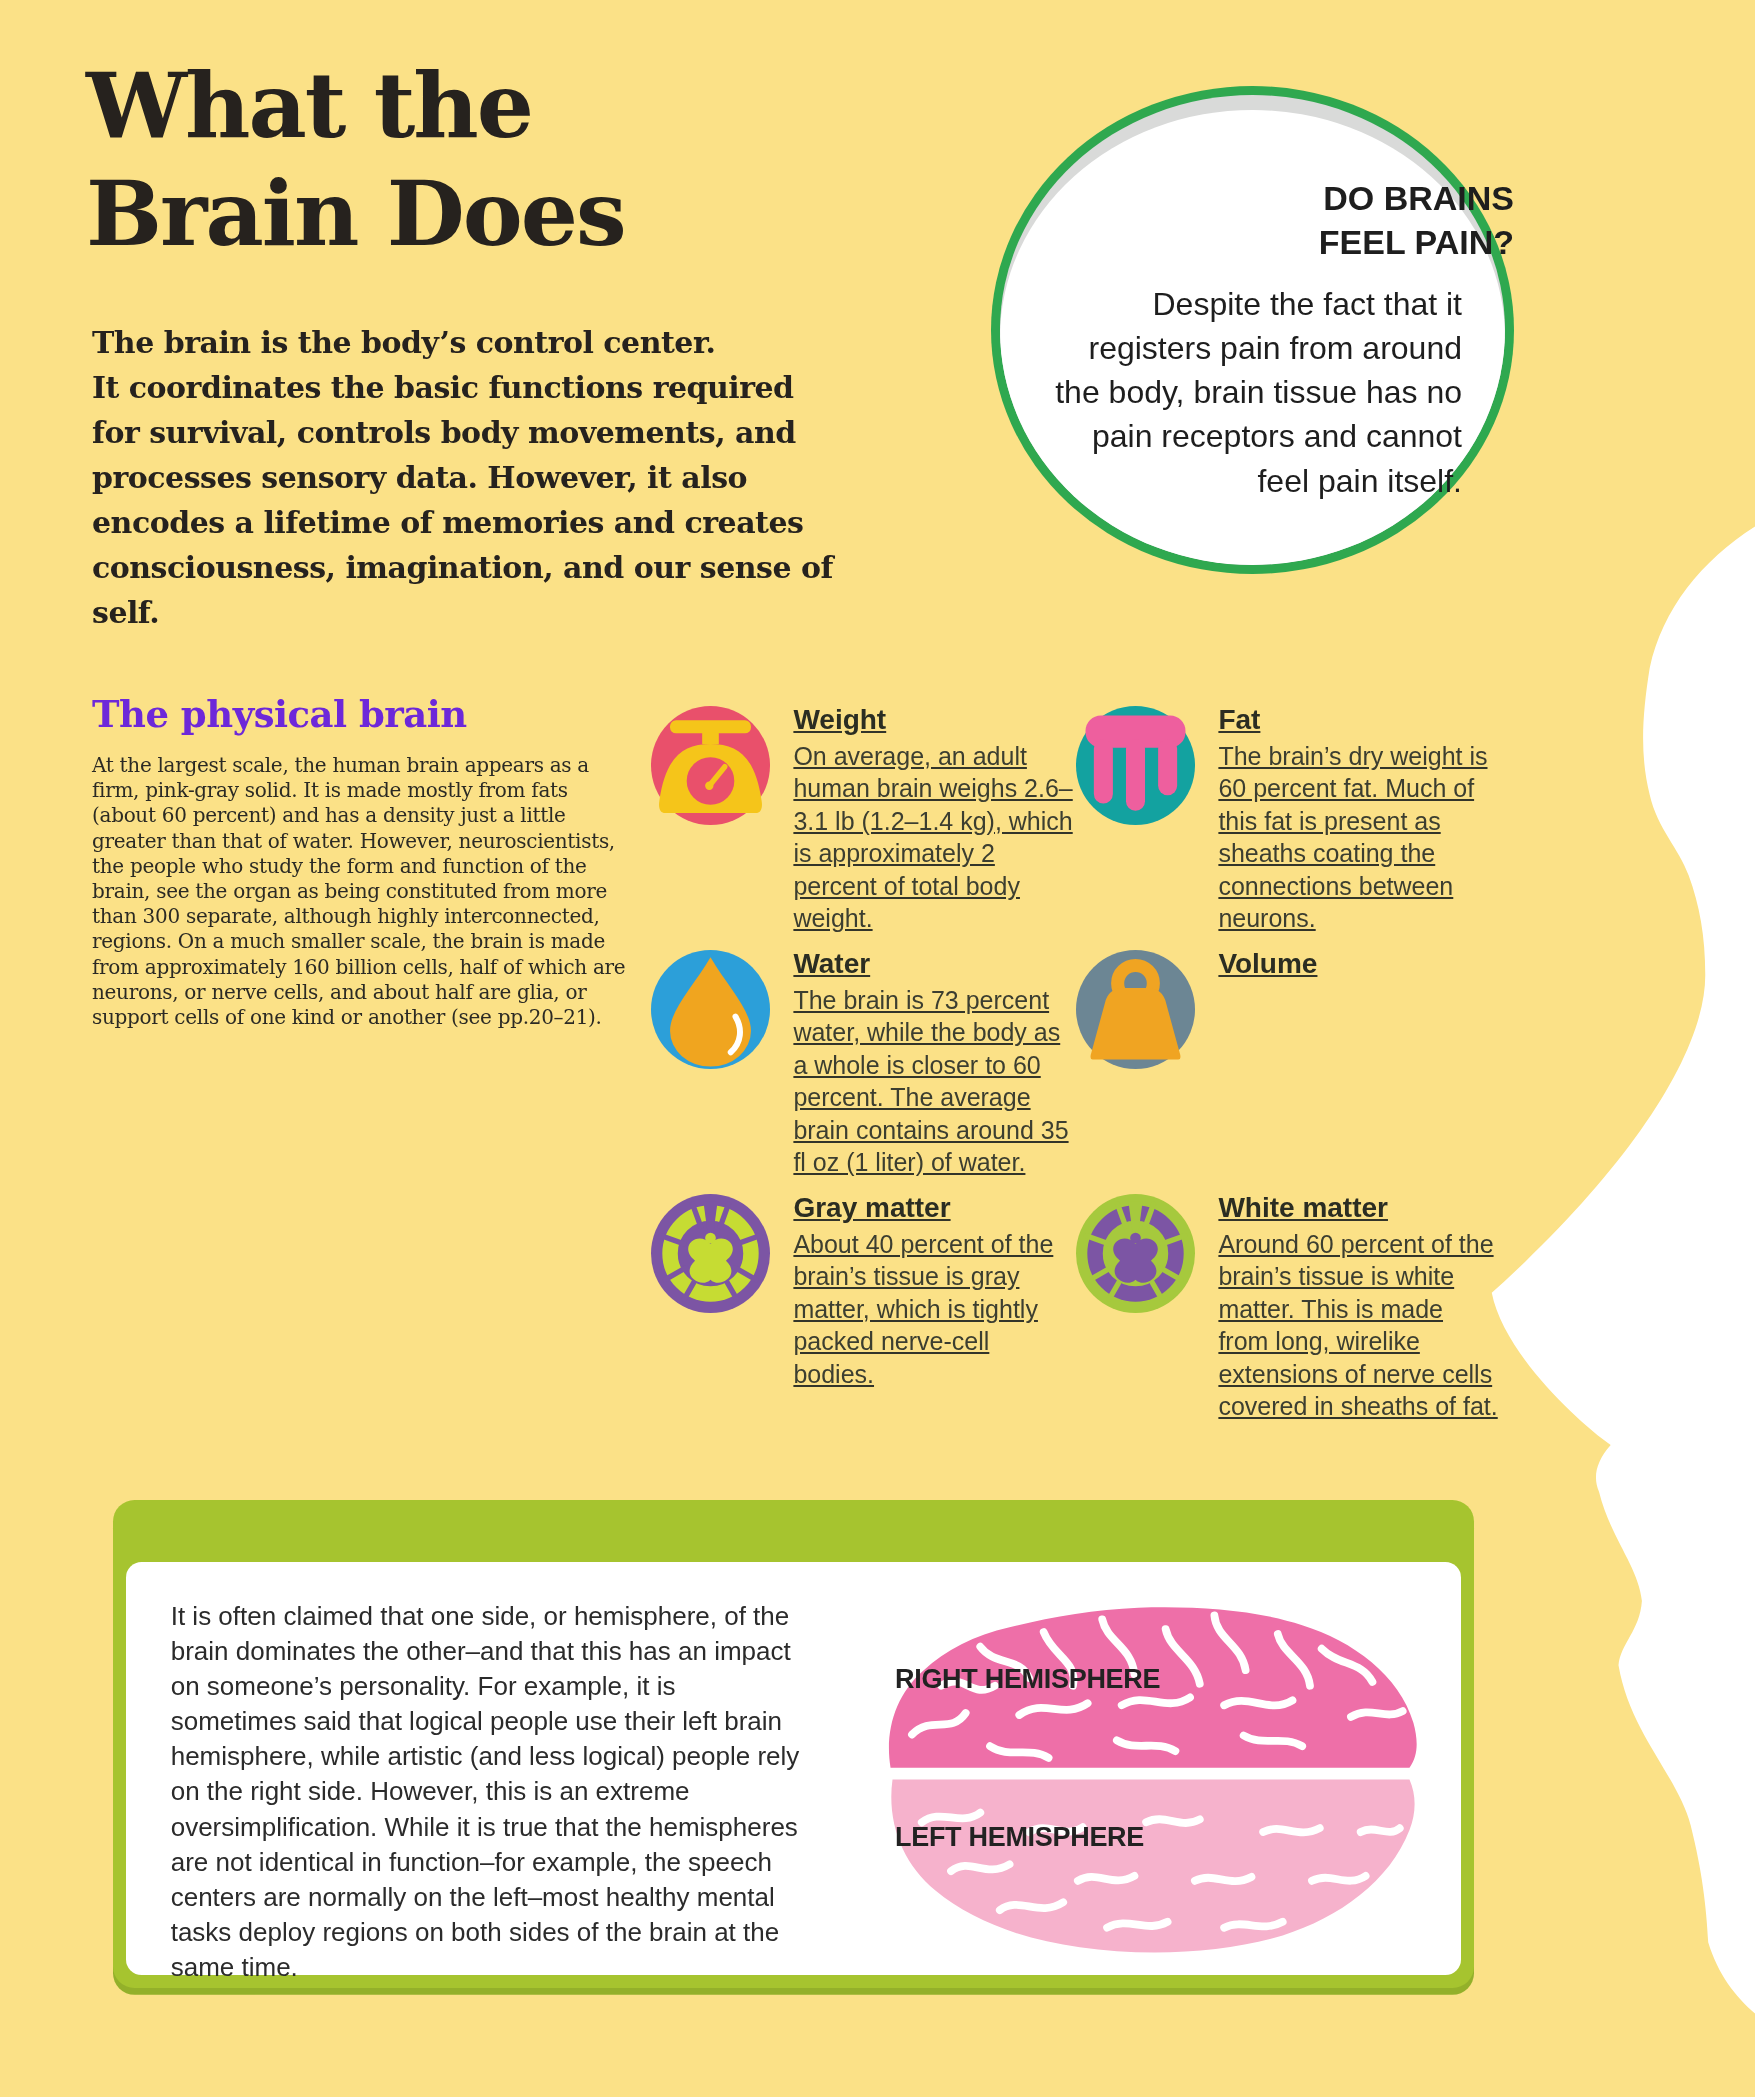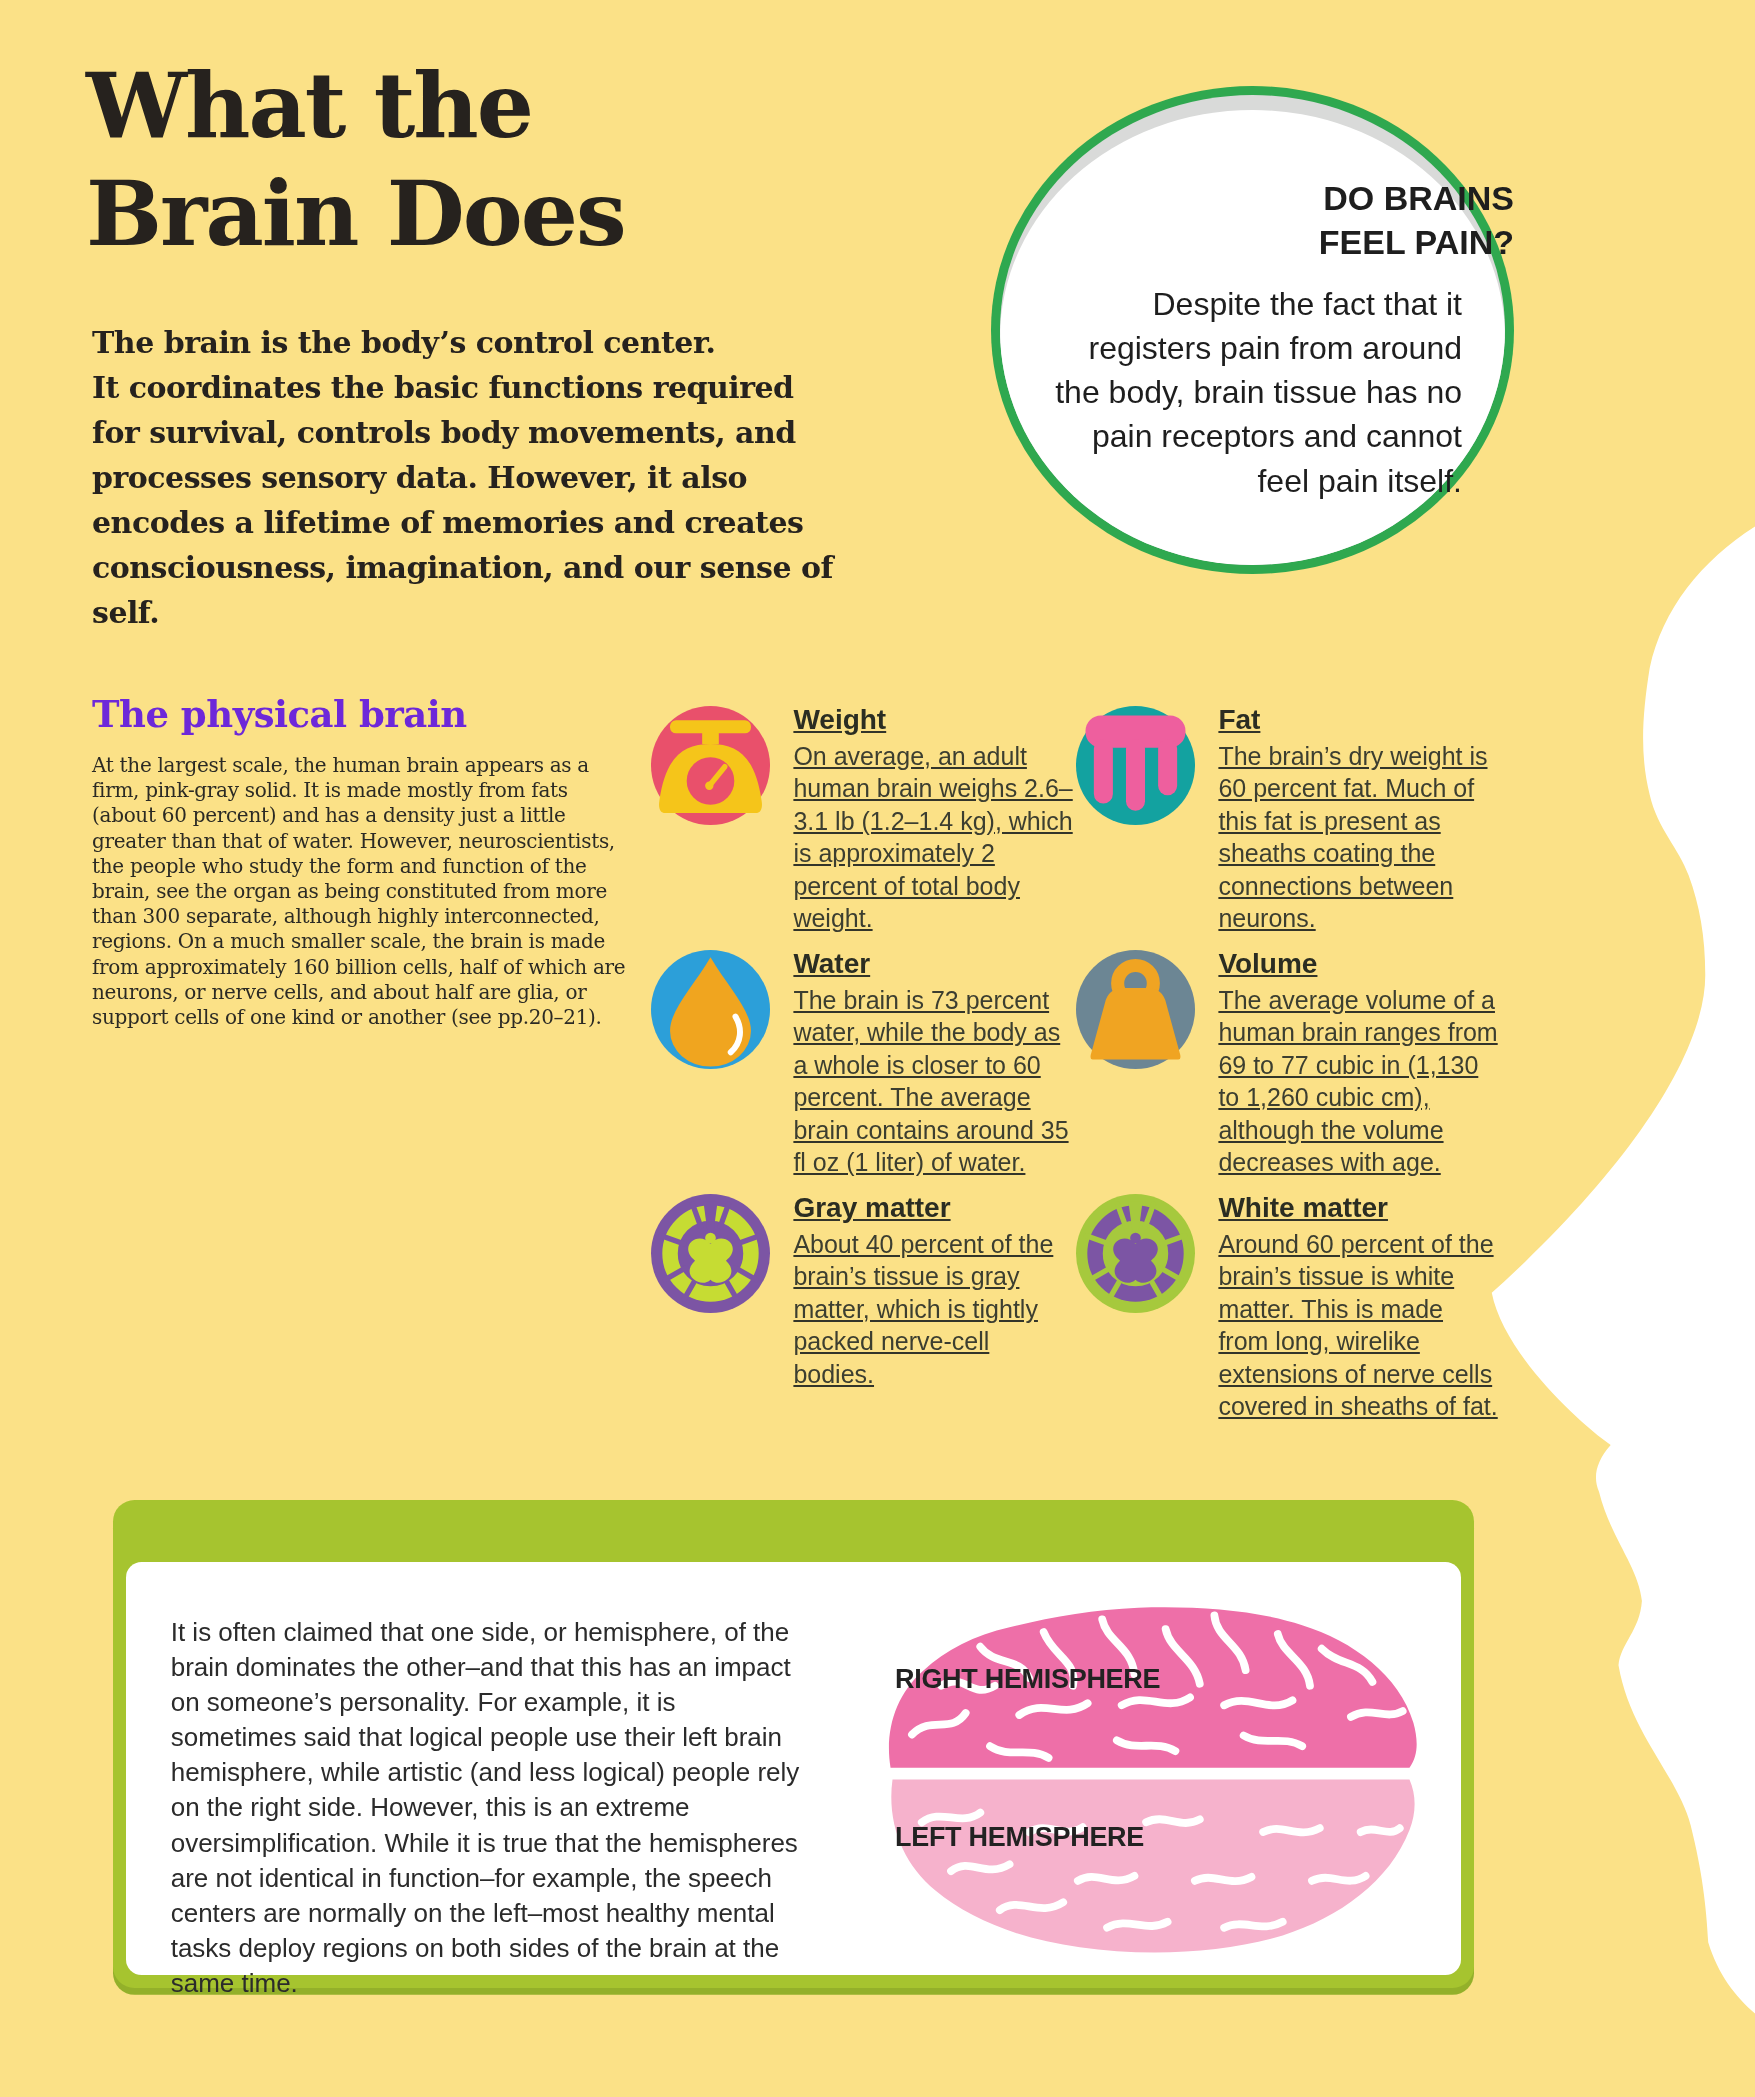--- a/index.html
+++ b/index.html
@@ -75,21 +75,21 @@
   .wm-icon .gap{ fill:var(--whitematter_circle,#A6C93D); }
   
   #lrb{ left:113px; top:1500px; width:1361px; height:488px;
     background:var(--green,#A6C42F); border-radius:21.5px;
     box-shadow:0 6.8px 0 var(--green_shadow,#93B02A); }
   #lrb-heading{ position:absolute; left:45px; top:0; height:62px; line-height:64px;
     font-weight:bold; font-size:37px; color:#2A2D22; letter-spacing:-0.5px; }
   #lrb-white{ position:absolute; left:12.7px; right:12.7px; top:62px; bottom:12.7px;
     background:#fff; border-radius:15.6px; }
   #lrb-body{ position:absolute; left:45px; top:37px; width:632px;
-    font-size:26px; line-height:1.35; color:#2B2B2B;margin-top:16px; }
+    font-size:26px; line-height:1.35; color:#2B2B2B; }
   #brain-art{ left:873px; top:1588px; width:556px; height:373px; }
   .hemi-label{ width:488px; font-weight:bold; font-size:27px;
     color:#222; letter-spacing:-0.3px; }
   #label-right{ left:895px; top:1664px; }
   #label-left{ left:895px; top:1822px; }
   .gyri{ fill:none; stroke:#fff; stroke-width:8; stroke-linecap:round; }
 </style>
 </head>
 <body>
 
@@ -183,21 +183,20 @@
 
     <div class="fact">
       <div class="bubble bub-volume">
         <svg viewBox="-50 -50 100 100">
           <circle class="kb-ring" cx="0" cy="-22" r="15"></circle>
           <path class="kb-part" d="M-36,42 Q-39,42 -37,36 L-25,-8 C-22,-16 -16,-18 -10,-18 L10,-18 C16,-18 22,-16 25,-8 L37,36 Q39,42 36,42 Z"></path>
         </svg>
       </div>
       <div>
         <div class="fact-title">Volume</div>
-        <div class="fact-body">The average volume of a human brain ranges from 69 to 77 cubic in (1,130 to 1,260 cubic cm), although the volume decreases with age.</div>
       </div>
     </div>
 
     <div class="fact">
       <div class="bubble bub-gm">
         <svg viewBox="-50 -50 100 100" class="gm-icon">
           <circle class="cortex-ring" cx="0" cy="0" r="34"></circle>
           <line class="slit" x1="20.8" y1="12" x2="38.1" y2="22"></line>
           <line class="slit" x1="12" y1="20.8" x2="22" y2="38.1"></line>
           <line class="slit" x1="-12" y1="20.8" x2="-22" y2="38.1"></line>

